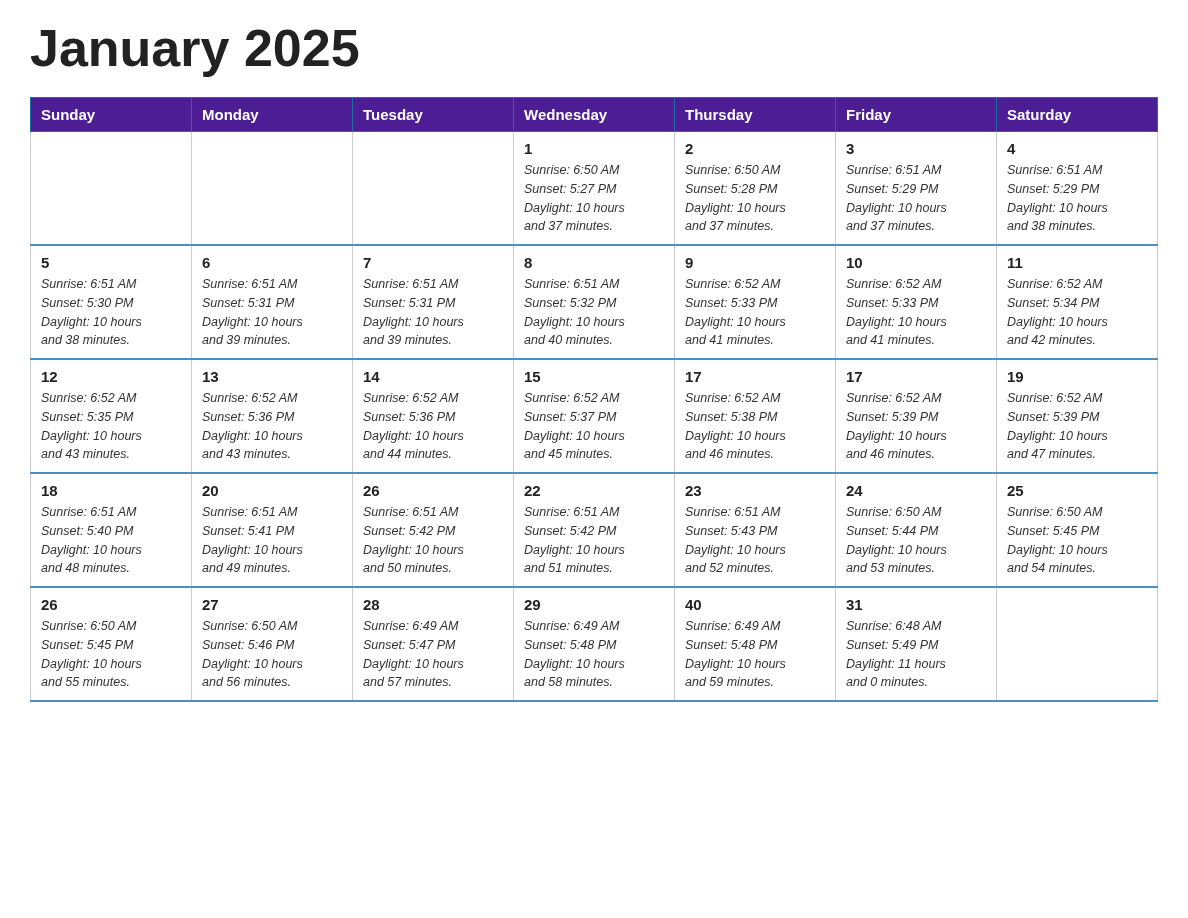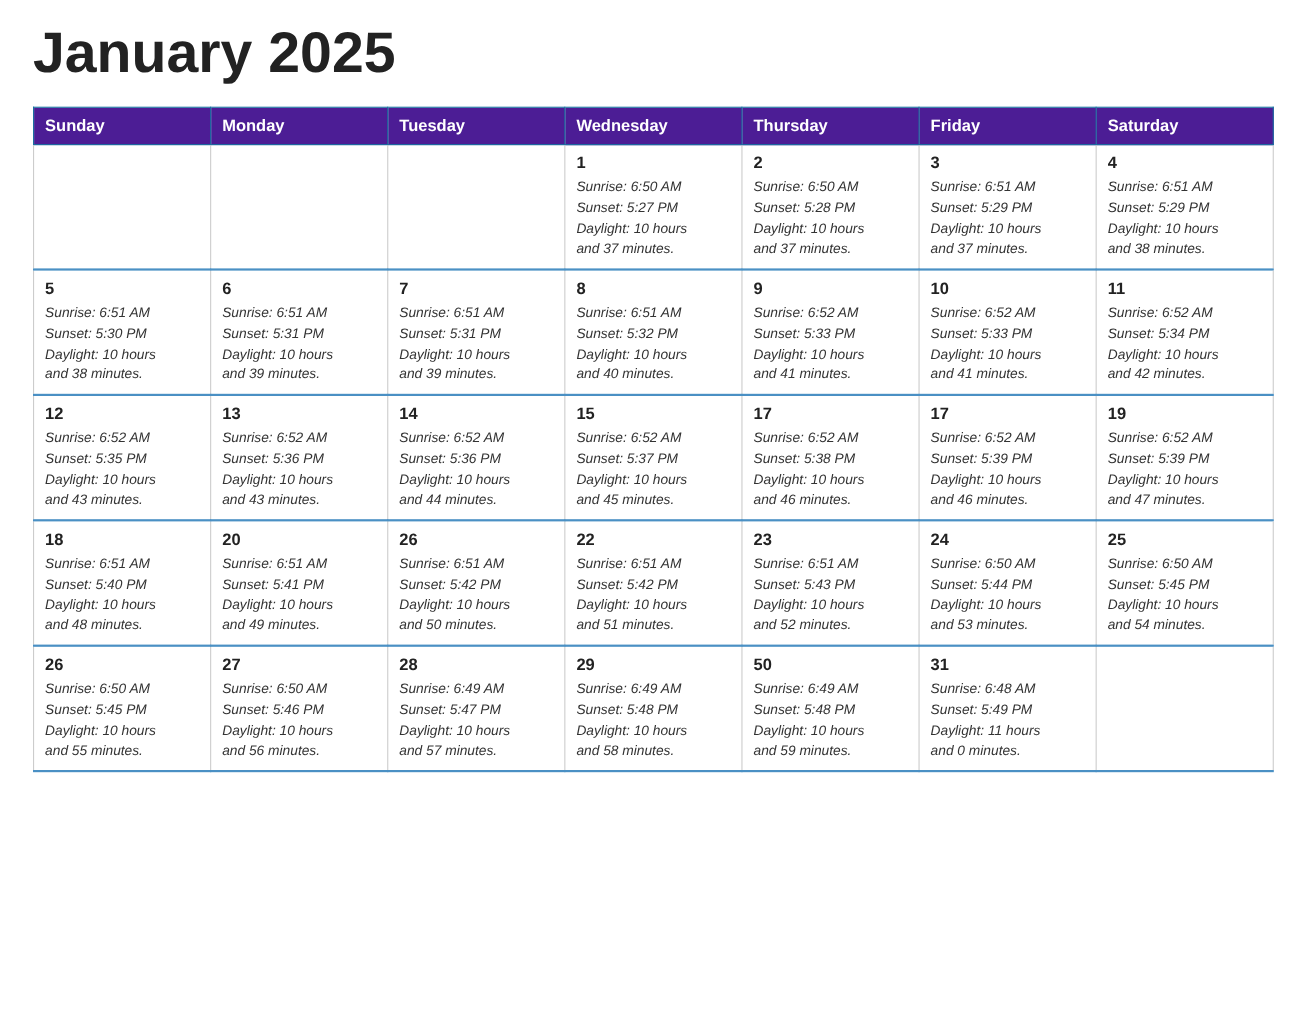--- a/index.html
+++ b/index.html
@@ -332,21 +332,21 @@
 and 57 minutes.</div>
         </td>
         <td>
           <span class="day-number">29</span>
           <div class="day-info" style="white-space: pre-line;">Sunrise: 6:49 AM
 Sunset: 5:48 PM
 Daylight: 10 hours
 and 58 minutes.</div>
         </td>
         <td>
-          <span class="day-number">50</span>
+          <span class="day-number">40</span>
           <div class="day-info" style="white-space: pre-line;">Sunrise: 6:49 AM
 Sunset: 5:48 PM
 Daylight: 10 hours
 and 59 minutes.</div>
         </td>
         <td>
           <span class="day-number">31</span>
           <div class="day-info" style="white-space: pre-line;">Sunrise: 6:48 AM
 Sunset: 5:49 PM
 Daylight: 11 hours

